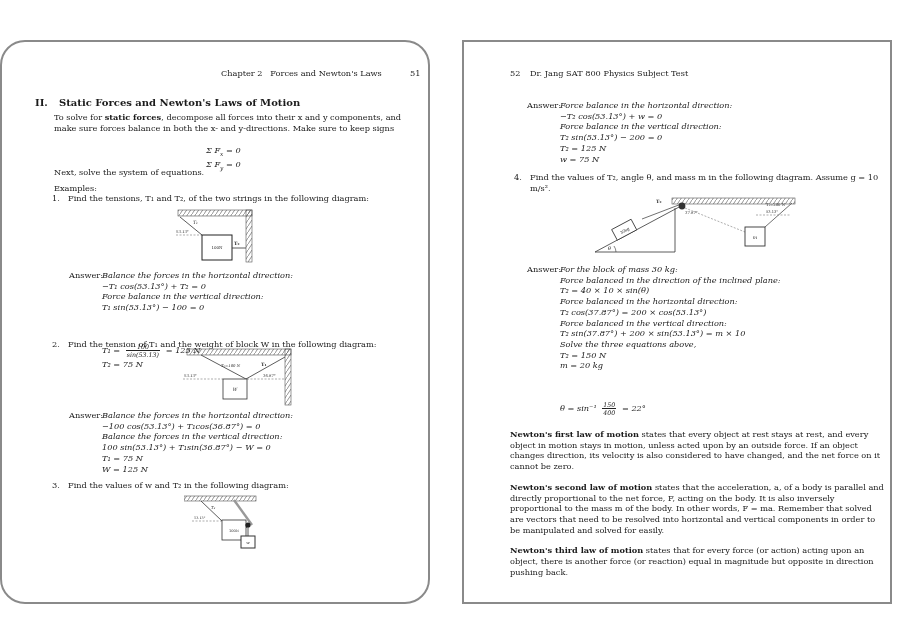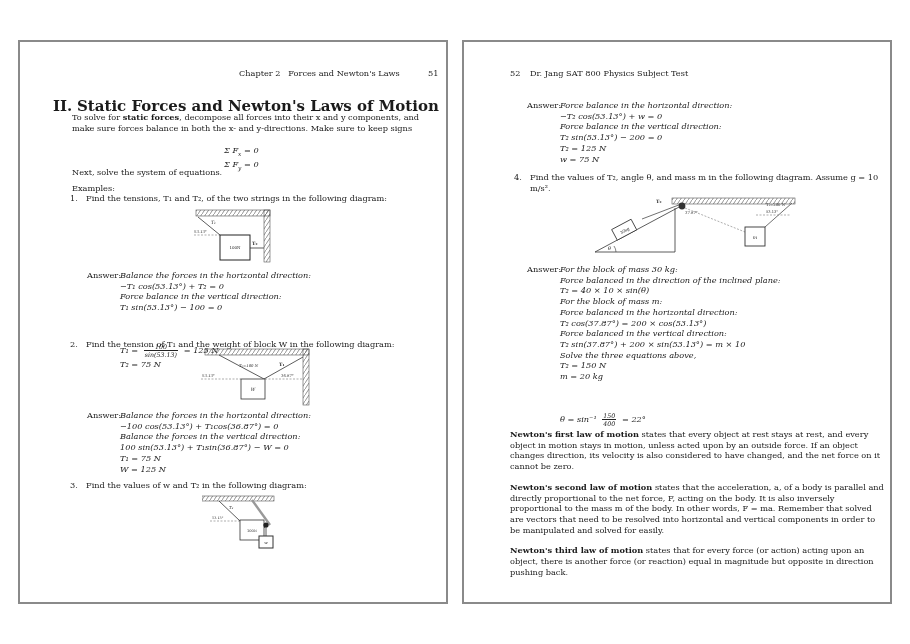--- a/index.html
+++ b/index.html
@@ -1,26 +1,26 @@
 <!DOCTYPE html>
 <html><head>
 <meta charset="utf-8">
 <style>
   html,body{margin:0;padding:0;}
   body{width:910px;height:644px;background:#fff;position:relative;
        font-family:"DejaVu Serif", "Liberation Serif", serif;color:#1b1b1b;}
   .page{position:absolute;top:40px;width:430px;height:564px;background:#fff;
         border:2px solid #8a8a8a;box-sizing:border-box;}
-  #page-left{left:18px;} #page-right{left:462px;}
+  #page-left{left:0;border-radius:25px;} #page-right{left:462px;}
   .abs{position:absolute;}
   .t{font-size:8.2px;line-height:10.7px;}
   .nw{white-space:pre;}
   .b{font-weight:bold;text-align:center;}
   .it{font-style:italic;}
-  .sec{font-size:15px;font-weight:bold;}
+  .sec{font-size:10px;font-weight:bold;}
   .item{display:flex;}
   .inum{width:16px;flex:none;}
   .ans{display:flex;}
   .albl{width:33px;flex:none;}
   .aln{font-style:italic;}
   .frline{display:flex;align-items:center;height:17px;font-style:italic;margin-top:29px;}
   .frac{display:inline-flex;flex-direction:column;align-items:center;margin:0 3px;
         font-size:6.3px;line-height:7px;}
   .frac .den{border-top:0.8px solid #222;padding:0 1px;}
   sub{font-size:5.8px;}
@@ -212,21 +212,20 @@
     <text x="194" y="19" font-size="3.6">53.13°</text>
     <line x1="184" y1="21" x2="218" y2="21" stroke="#777" stroke-width="0.6" stroke-dasharray="2,1.5"></line>
   </svg>
 
   <div class="abs t ans" style="left:63px;top:222px;">
     <span class="albl">Answer:</span>
     <span>
       <div class="aln nw">For the block of mass 30 kg:</div>
       <div class="aln nw">Force balanced in the direction of the inclined plane:</div>
       <div class="aln nw">T₂ = 40 × 10 × sin(θ)</div>
-      <div class="aln nw">For the block of mass m:</div>
       <div class="aln nw">Force balanced in the horizontal direction:</div>
       <div class="aln nw">T₂ cos(37.87°) = 200 × cos(53.13°)</div>
       <div class="aln nw">Force balanced in the vertical direction:</div>
       <div class="aln nw">T₂ sin(37.87°) + 200 × sin(53.13°) = m × 10</div>
       <div class="aln nw">Solve the three equations above,</div>
       <div class="aln nw">T₂ = 150 N</div>
       <div class="aln nw">m = 20 kg</div>
       <div class="frline">
         <span class="nw">θ = sin⁻¹ </span>
         <span class="frac">

